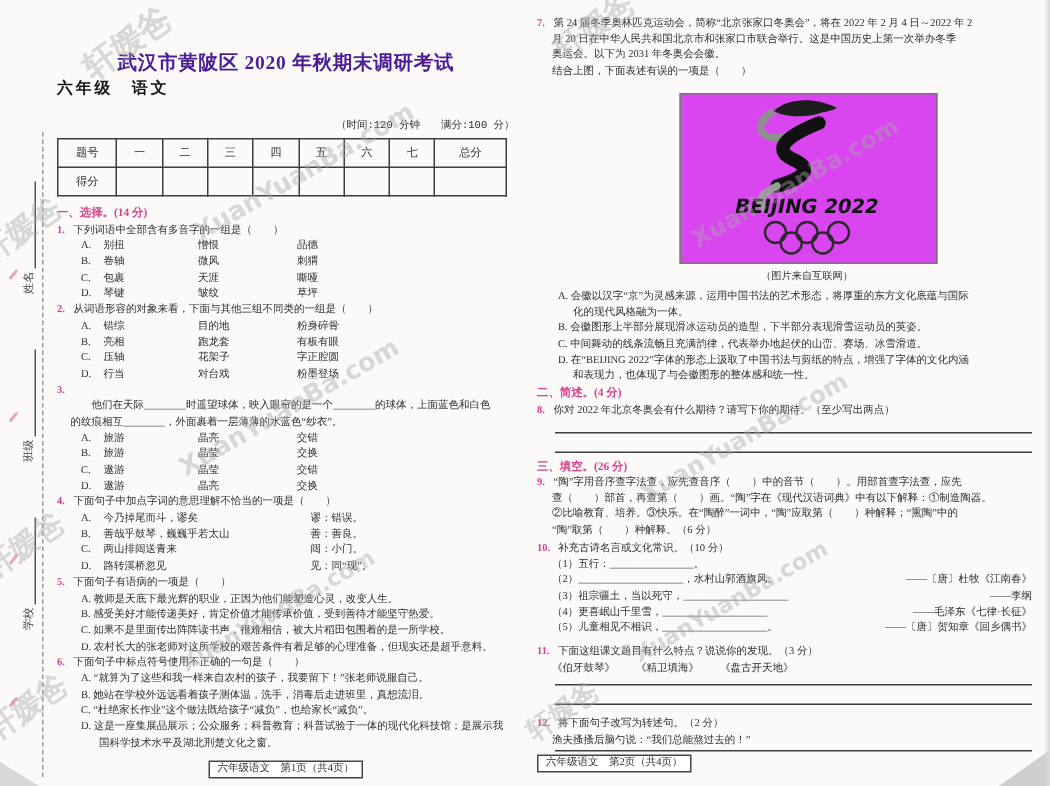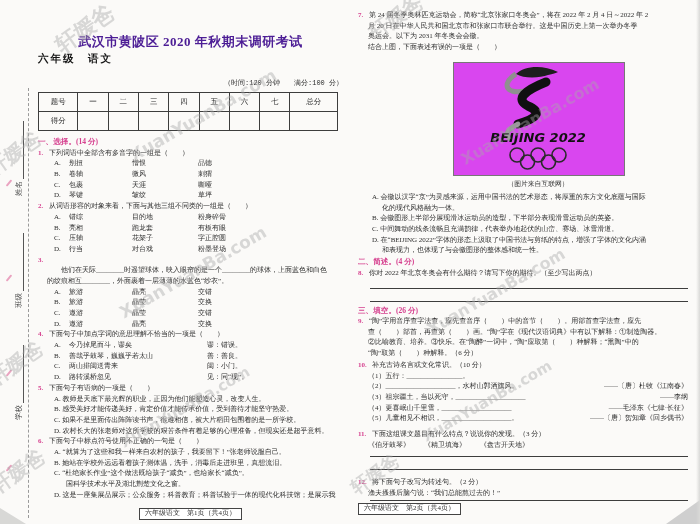--- a/index.html
+++ b/index.html
@@ -246,22 +246,22 @@
     <div class="line optline">C. 如果不是里面传出阵阵读书声，很难相信，被大片稻田包围着的是一所学校。</div>
     <div class="line optline">D. 农村长大的张老师对这所学校的艰苦条件有着足够的心理准备，但现实还是超乎意料。</div>
 
     <div class="line q">
       <span class="qno">6.</span>
       <span>下面句子中标点符号使用不正确的一句是（　　）</span>
     </div>
     <div class="line optline">A. “就算为了这些和我一样来自农村的孩子，我要留下！”张老师说服自己。</div>
     <div class="line optline">B. 她站在学校外远远看着孩子测体温，洗手，消毒后走进班里，真想流泪。</div>
     <div class="line optline">C. “杜绝家长作业”这个做法既给孩子“减负”，也给家长“减负”。</div>
+    <div class="line optline">D. 这是一座集展品展示；公众服务；科普教育；科普试验于一体的现代化科技馆；是展示我</div>
     <div class="line contline">国科学技术水平及湖北荆楚文化之窗。</div>
-    <div class="line optline">D. 这是一座集展品展示；公众服务；科普教育；科普试验于一体的现代化科技馆；是展示我</div>
   </div>
 
   <div class="footer">
     <span class="fbox">六年级语文　第1页（共4页）</span>
   </div>
 </div>
 
 <div class="page p2">
 
   <div class="blk" style="top:10px">

